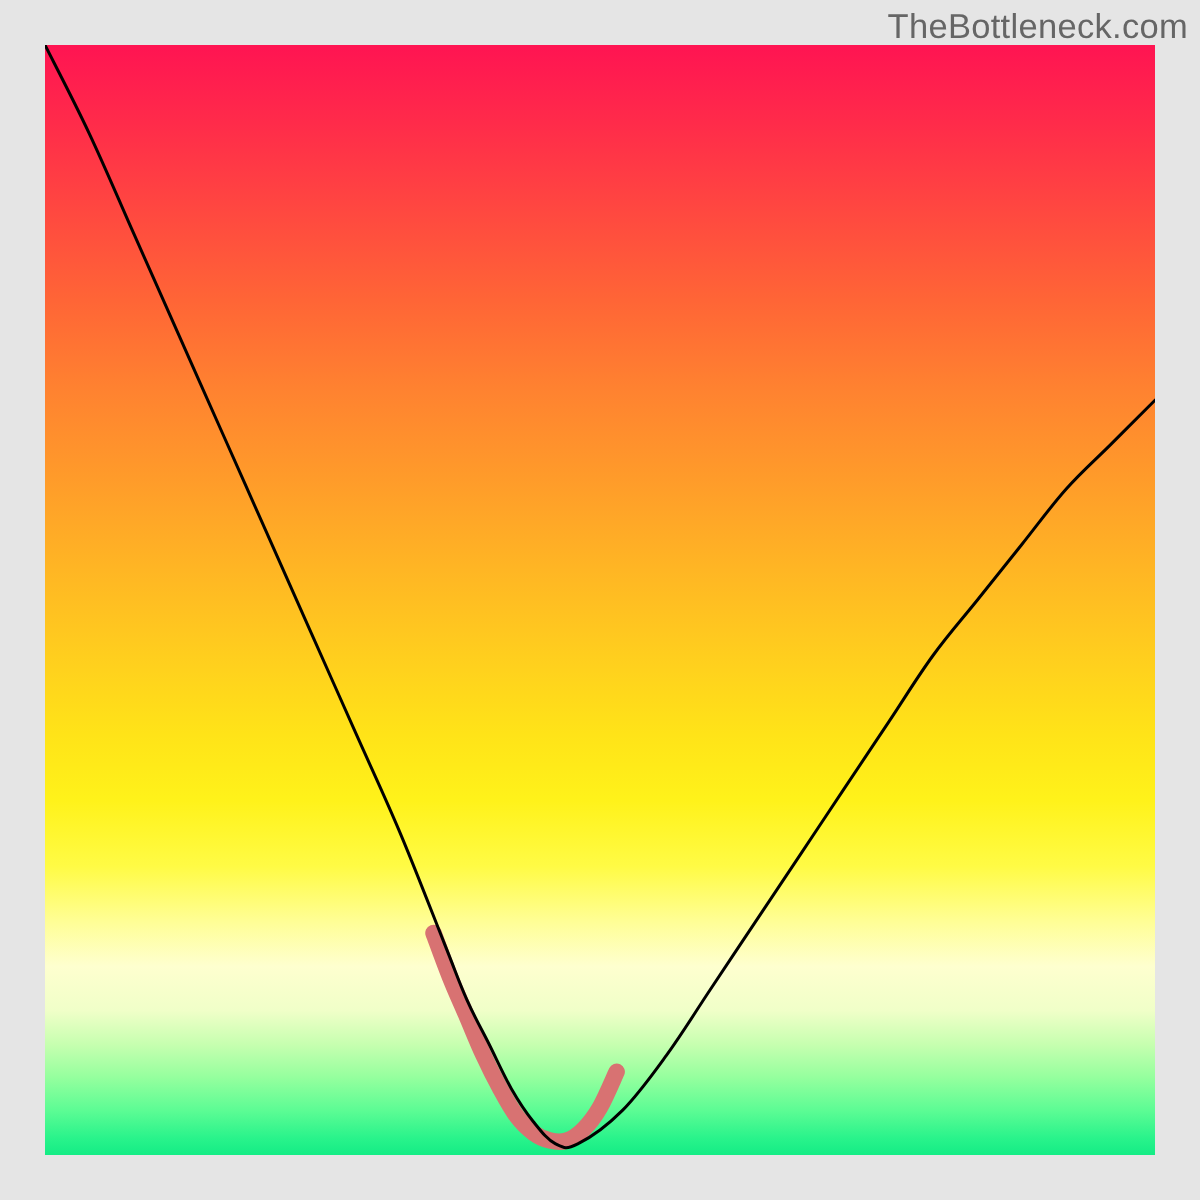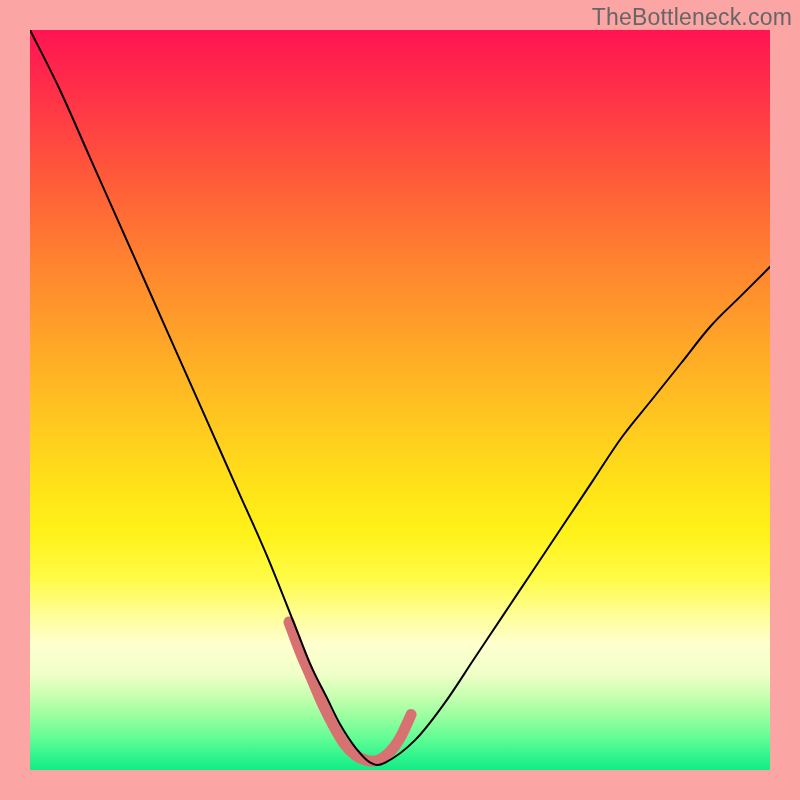--- a/index.html
+++ b/index.html
@@ -7,21 +7,21 @@
     padding: 0;
     width: 800px;
     height: 800px;
     background: #000;
     overflow: hidden;
   }
   .frame {
     position: relative;
     width: 800px;
     height: 800px;
-    background: #fca5a5;
+    background: #e5e5e5;
   }
   .watermark {
     position: absolute;
     top: 4px;
     right: 8px;
     font-family: Arial, Helvetica, sans-serif;
     font-size: 23px;
     font-weight: 500;
     color: #666;
     letter-spacing: 0.2px;

